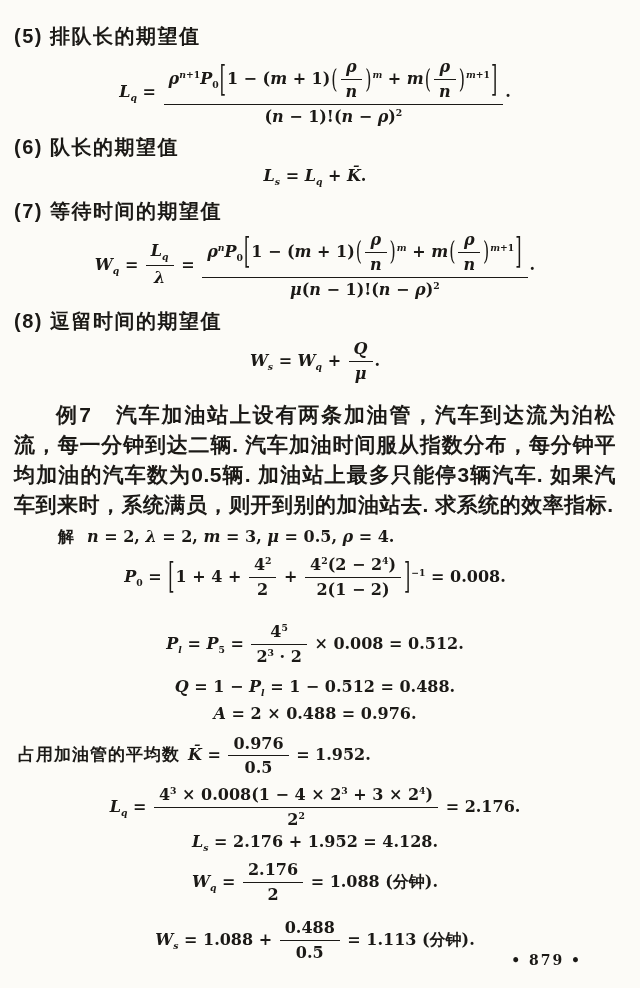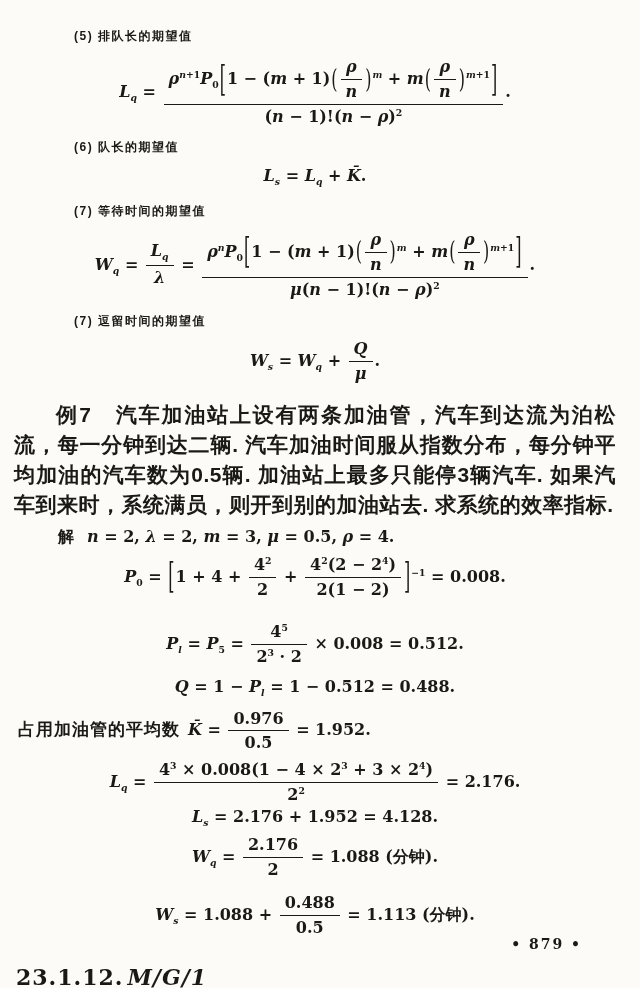--- a/index.html
+++ b/index.html
@@ -3,21 +3,21 @@
 <meta charset="utf-8">
 <style>
   html,body{margin:0;padding:0;background:#ffffff;}
   .page{
     width:640px;height:988px;box-sizing:border-box;position:relative;overflow:hidden;
     background:#fcfbf7;color:#1b1916;
     font-family:"Liberation Sans",sans-serif;
     padding:26px 24px 0 14px;
   }
   .sec-item{
-    margin-left:60px;font-size:12px;font-weight:700;letter-spacing:1.5px;line-height:21px;
+    font-size:20px;font-weight:700;letter-spacing:1.5px;line-height:21px;
   }
   .math-line{
     font-family:"DejaVu Serif",serif;font-size:16px;font-weight:700;
     text-align:center;line-height:1.25;
   }
   .math-inline{font-family:"DejaVu Serif",serif;font-weight:700;}
   .mi{font-style:italic;font-family:"DejaVu Serif",serif;}
   .math-line sub,.math-inline sub{font-size:0.58em;vertical-align:-0.45em;letter-spacing:0;}
   .math-line sup,.math-inline sup{font-size:0.58em;vertical-align:0.6em;letter-spacing:0;}
   .frac{display:inline-block;vertical-align:middle;text-align:center;margin:0 2px;}
@@ -33,21 +33,21 @@
   .sol{padding-left:44px;}
   .sol .math-inline{margin-left:12px;text-align:center;}
   .kbar-line{padding-left:4px;font-size:17px;font-weight:700;letter-spacing:1px;}
   .kbar-line .math-inline{margin-left:8px;font-size:16px;letter-spacing:0;}
   .sec-heading{
     margin:26px 0 0 2px;font-size:22px;font-weight:700;letter-spacing:1px;
     font-family:"DejaVu Serif",serif;
   }
   .sec-heading .model{font-style:italic;padding:0 4px;}
   .footer{
-    position:absolute;right:58px;bottom:36px;
+    position:absolute;right:58px;bottom:20px;
     font-size:14px;font-weight:700;letter-spacing:2px;font-family:"DejaVu Serif",serif;
   }
   
   .m-f5{margin-top:10px;}
   .m-i6{margin-top:10px;}
   .m-f6{margin-top:8px;}
   .m-i7{margin-top:13px;}
   .m-f7{margin-top:8px;}
   .m-i8{margin-top:11px;}
   .m-f8{margin-top:7px;}
@@ -70,32 +70,33 @@
 
   <div class="sec-item">(5) 排队长的期望值</div>
   <div class="math-line m-f5"><span class="mi">L</span><sub><span class="mi">q</span></sub><span> = </span><span class="frac"><span class="fnum"><span class="mi">ρ</span><sup><span class="mi">n</span><span>+1</span></sup><span class="mi">P</span><sub><span>0</span></sub><span class="bigb" style="transform: scaleY(2.2);">[</span><span>1 − (</span><span class="mi">m</span><span> + 1)</span><span class="bigb" style="transform: scaleY(1.6);">(</span><span class="frac"><span class="fnum"><span class="mi">ρ</span></span><span class="fden"><span class="mi">n</span></span></span><span class="bigb" style="transform: scaleY(1.6);">)</span><sup><span class="mi">m</span></sup><span> + </span><span class="mi">m</span><span class="bigb" style="transform: scaleY(1.6);">(</span><span class="frac"><span class="fnum"><span class="mi">ρ</span></span><span class="fden"><span class="mi">n</span></span></span><span class="bigb" style="transform: scaleY(1.6);">)</span><sup><span class="mi">m</span><span>+1</span></sup><span class="bigb" style="transform: scaleY(2.2);">]</span></span><span class="fden"><span>(</span><span class="mi">n</span><span> − 1)!(</span><span class="mi">n</span><span> − </span><span class="mi">ρ</span><span>)</span><sup><span>2</span></sup></span></span><span>.</span></div>
 
   <div class="sec-item m-i6">(6) 队长的期望值</div>
   <div class="math-line m-f6"><span class="mi">L</span><sub><span class="mi">s</span></sub><span> = </span><span class="mi">L</span><sub><span class="mi">q</span></sub><span> + </span><span class="mi">K̄</span><span>.</span></div>
 
   <div class="sec-item m-i7">(7) 等待时间的期望值</div>
   <div class="math-line m-f7"><span class="mi">W</span><sub><span class="mi">q</span></sub><span> = </span><span class="frac"><span class="fnum"><span class="mi">L</span><sub><span class="mi">q</span></sub></span><span class="fden"><span class="mi">λ</span></span></span><span> = </span><span class="frac"><span class="fnum"><span class="mi">ρ</span><sup><span class="mi">n</span></sup><span class="mi">P</span><sub><span>0</span></sub><span class="bigb" style="transform: scaleY(2.2);">[</span><span>1 − (</span><span class="mi">m</span><span> + 1)</span><span class="bigb" style="transform: scaleY(1.6);">(</span><span class="frac"><span class="fnum"><span class="mi">ρ</span></span><span class="fden"><span class="mi">n</span></span></span><span class="bigb" style="transform: scaleY(1.6);">)</span><sup><span class="mi">m</span></sup><span> + </span><span class="mi">m</span><span class="bigb" style="transform: scaleY(1.6);">(</span><span class="frac"><span class="fnum"><span class="mi">ρ</span></span><span class="fden"><span class="mi">n</span></span></span><span class="bigb" style="transform: scaleY(1.6);">)</span><sup><span class="mi">m</span><span>+1</span></sup><span class="bigb" style="transform: scaleY(2.2);">]</span></span><span class="fden"><span class="mi">μ</span><span>(</span><span class="mi">n</span><span> − 1)!(</span><span class="mi">n</span><span> − </span><span class="mi">ρ</span><span>)</span><sup><span>2</span></sup></span></span><span>.</span></div>
 
-  <div class="sec-item m-i8">(7) 逗留时间的期望值</div>
+  <div class="sec-item m-i8">(8) 逗留时间的期望值</div>
   <div class="math-line m-f8"><span class="mi">W</span><sub><span class="mi">s</span></sub><span> = </span><span class="mi">W</span><sub><span class="mi">q</span></sub><span> + </span><span class="frac"><span class="fnum"><span class="mi">Q</span></span><span class="fden"><span class="mi">μ</span></span></span><span>.</span></div>
 
   <p class="para m-ex"><b class="zh-bold">例7</b>　<span>汽车加油站上设有两条加油管，汽车到达流为泊松流，每一分钟到达二辆. 汽车加油时间服从指数分布，每分钟平均加油的汽车数为0.5辆. 加油站上最多只能停3辆汽车. 如果汽车到来时，系统满员，则开到别的加油站去. 求系统的效率指标.</span></p>
 
   <div class="math-line left sol m-sol">
     <b class="zh-bold">解</b><span class="math-inline"><span class="mi">n</span><span> = 2,  </span><span class="mi">λ</span><span> = 2,  </span><span class="mi">m</span><span> = 3,  </span><span class="mi">μ</span><span> = 0.5,  </span><span class="mi">ρ</span><span> = 4.</span></span>
   </div>
 
   <div class="math-line m-p0"><span class="mi">P</span><sub><span>0</span></sub><span> = </span><span class="bigb" style="transform: scaleY(2.2);">[</span><span>1 + 4 + </span><span class="frac"><span class="fnum"><span>4</span><sup><span>2</span></sup></span><span class="fden"><span>2</span></span></span><span> + </span><span class="frac"><span class="fnum"><span>4</span><sup><span>2</span></sup><span>(2 − 2</span><sup><span>4</span></sup><span>)</span></span><span class="fden"><span>2(1 − 2)</span></span></span><span class="bigb" style="transform: scaleY(2.2);">]</span><sup><span>−1</span></sup><span> = 0.008.</span></div>
   <div class="math-line m-p5"><span class="mi">P</span><sub><span class="mi">l</span></sub><span> = </span><span class="mi">P</span><sub><span>5</span></sub><span> = </span><span class="frac"><span class="fnum"><span>4</span><sup><span>5</span></sup></span><span class="fden"><span>2</span><sup><span>3</span></sup><span> · 2</span></span></span><span> × 0.008 = 0.512.</span></div>
   <div class="math-line m-q"><span class="mi">Q</span><span> = 1 − </span><span class="mi">P</span><sub><span class="mi">l</span></sub><span> = 1 − 0.512 = 0.488.</span></div>
+  <div class="math-line m-a"><span class="mi">A</span><span> = 2 × 0.488 = 0.976.</span></div>
 
   <div class="left kbar-line m-kbar">
     <span class="zh-bold">占用加油管的平均数</span><span class="math-inline"><span class="mi">K̄</span><span> = </span><span class="frac"><span class="fnum"><span>0.976</span></span><span class="fden"><span>0.5</span></span></span><span> = 1.952.</span></span>
   </div>
 
   <div class="math-line m-lq"><span class="mi">L</span><sub><span class="mi">q</span></sub><span> = </span><span class="frac"><span class="fnum"><span>4</span><sup><span>3</span></sup><span> × 0.008(1 − 4 × 2</span><sup><span>3</span></sup><span> + 3 × 2</span><sup><span>4</span></sup><span>)</span></span><span class="fden"><span>2</span><sup><span>2</span></sup></span></span><span> = 2.176.</span></div>
   <div class="math-line m-ls"><span class="mi">L</span><sub><span class="mi">s</span></sub><span> = 2.176 + 1.952 = 4.128.</span></div>
   <div class="math-line m-wq"><span class="mi">W</span><sub><span class="mi">q</span></sub><span> = </span><span class="frac"><span class="fnum"><span>2.176</span></span><span class="fden"><span>2</span></span></span><span> = 1.088 (分钟).</span></div>
   <div class="math-line m-ws"><span class="mi">W</span><sub><span class="mi">s</span></sub><span> = 1.088 + </span><span class="frac"><span class="fnum"><span>0.488</span></span><span class="fden"><span>0.5</span></span></span><span> = 1.113 (分钟).</span></div>
 

